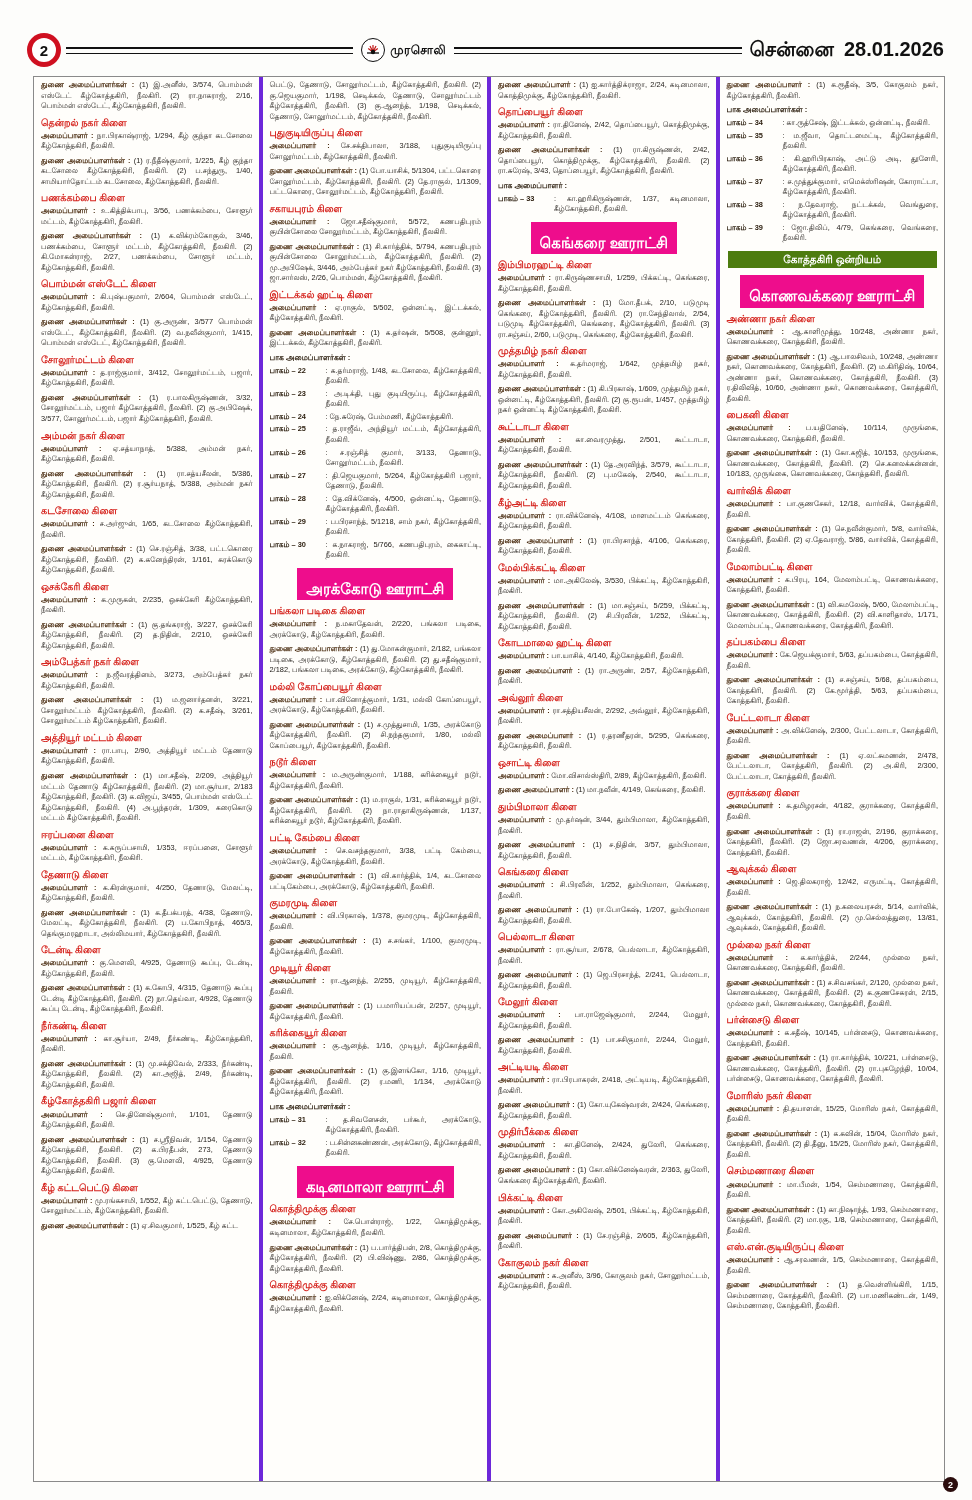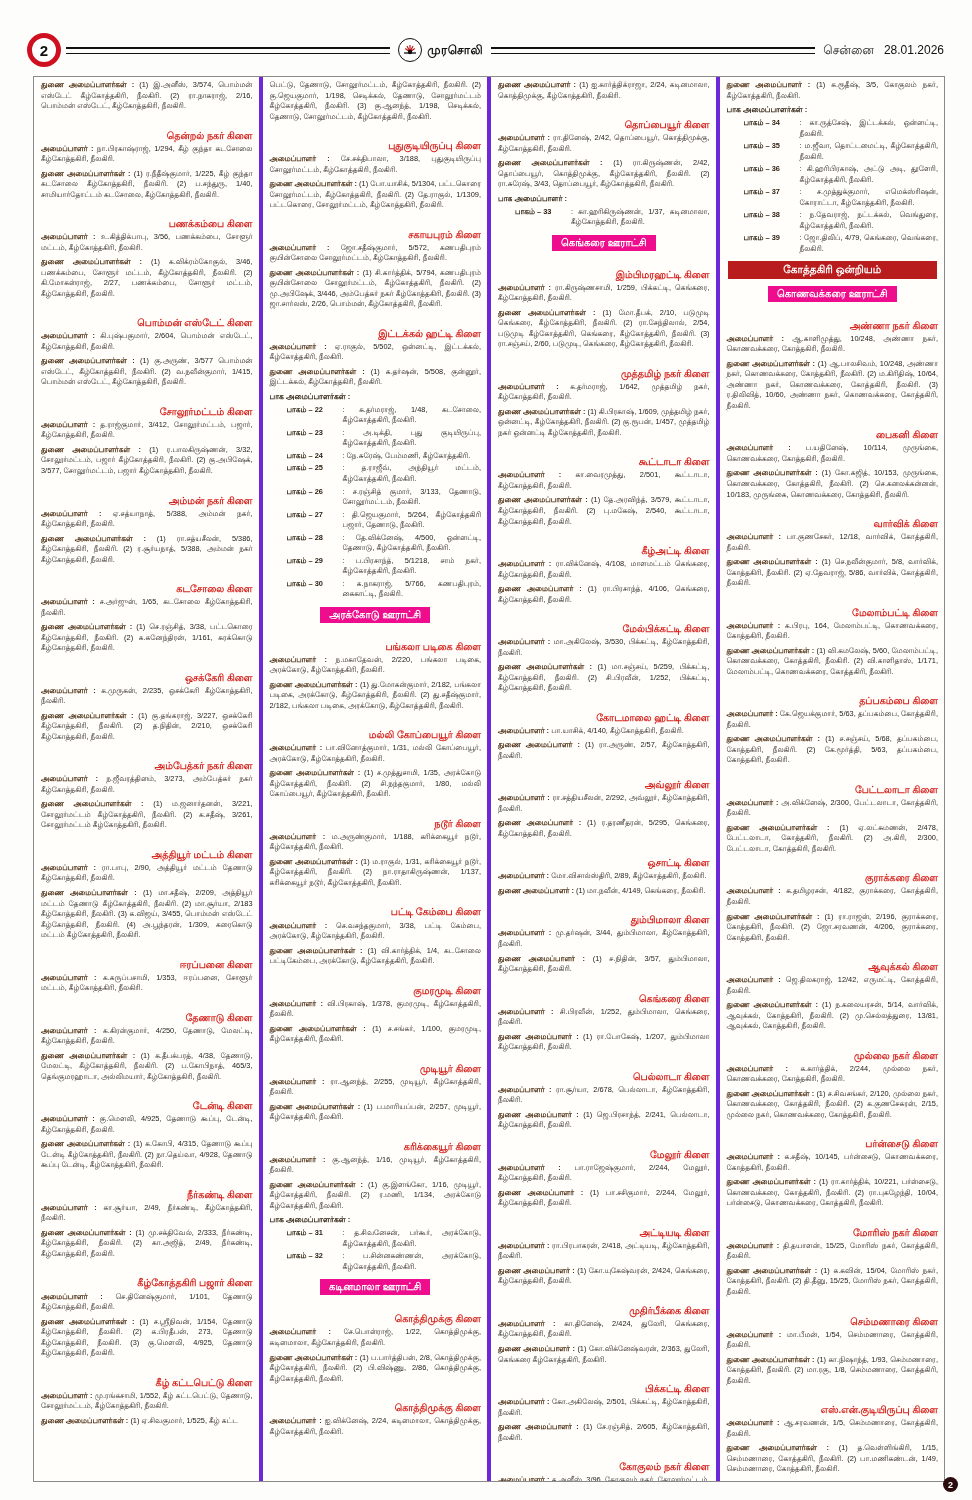--- a/index.html
+++ b/index.html
@@ -5,37 +5,37 @@
   html,body{margin:0;padding:0;background:#f3f3ef;}
   body{width:972px;height:1500px;position:relative;font-family:"Liberation Sans","DejaVu Sans",sans-serif;background:#fdfdfb;}
   
   .hdr{position:absolute;left:30px;right:28px;top:36px;display:flex;align-items:center;gap:8px;}
   .circle2{width:24px;height:24px;border:2px solid #cf1020;border-radius:50%;box-shadow:0 0 0 2px #fff inset,0 0 0 3px #cf1020;
            display:flex;align-items:center;justify-content:center;font-weight:bold;font-size:15px;color:#111;background:#fff;flex:none;}
   .rule{flex:1;height:4px;border-top:2px solid #111;border-bottom:1px solid #111;}
   .mast{display:flex;align-items:center;gap:5px;flex:none;}
   .logo{width:22px;height:22px;border:1.5px solid #111;border-radius:50%;display:flex;align-items:center;justify-content:center;background:#fff;flex:none;}
   .mast-title{font-size:12px;font-weight:bold;color:#111;letter-spacing:.5px;}
-  .edition{flex:none;font-weight:normal;font-size:12px;color:#111;display:flex;gap:10px;}
+  .edition{flex:none;font-weight:bold;font-size:20px;color:#111;display:flex;gap:10px;}
   
   .sheet{position:absolute;left:33px;right:27px;top:76px;bottom:18px;border:1px solid #8a8a8a;background:#fffefb;}
   .columns{display:flex;height:100%;}
   .col{flex:1 1 0;padding:3px 6px 4px 7px;border-right:4px solid #6d28d9;overflow:hidden;min-width:0;}
   .col:last-child{border-right:none;}
   
-  .branch-h{color:#d6251f;font-weight:bold;text-align:right;font-size:9.6px;margin:18px 0 3px;line-height:1.15;}
-  .union-h{background:#ee0d8c;color:#fff;font-weight:bold;text-align:center;font-size:10px;
-           display:table;margin:7px auto 2px;padding:2px 9px 3px;line-height:1.1;}
-  .banner-h{background:#b91c1c;color:#fff;font-weight:bold;text-align:center;font-size:10.5px;
+  .branch-h{color:#d6251f;font-weight:bold;text-align:left;font-size:9.6px;margin:5px 0 3px;line-height:1.15;}
+  .union-h{background:#ee0d8c;color:#fff;font-weight:bold;text-align:center;font-size:15px;
+           display:table;margin:7px auto 2px;padding:13px 9px 3px;line-height:1.1;}
+  .banner-h{background:#4d7c0f;color:#fff;font-weight:bold;text-align:center;font-size:10.5px;
             margin:7px 1px 3px;padding:3px 2px;line-height:1.1;}
   .para{margin:0 0 4px;text-align:justify;font-size:7.4px;line-height:1.42;color:#24201c;word-break:break-word;}
   .lbl{font-weight:bold;color:#4a2c10;}
   .parts-title{text-align:left;font-weight:bold;font-size:7.6px;color:#2a1c0c;margin:3px 0 3px;}
   .part{display:flex;font-size:7.4px;line-height:1.42;color:#24201c;margin:0 0 2px;}
-  .pno{flex:none;width:56px;font-weight:bold;color:#2a1c0c;margin-left:17px;}
+  .pno{flex:none;width:56px;font-weight:bold;color:#2a1c0c;}
   .ptxt{flex:1;text-align:justify;word-break:break-word;}
   .ptxt:before{content:": ";}
   
   .pagebadge{position:absolute;right:14px;bottom:8px;width:15px;height:15px;border-radius:50%;
              background:#2b0d0d;color:#fff;font-size:9px;font-weight:bold;display:flex;align-items:center;justify-content:center;}
 </style>
 </head>
 <body>
 
 <div class="hdr">

